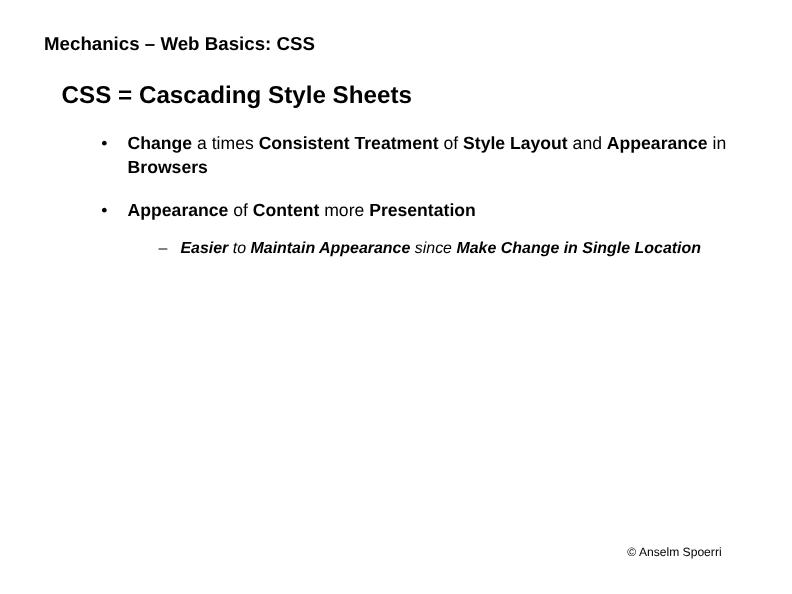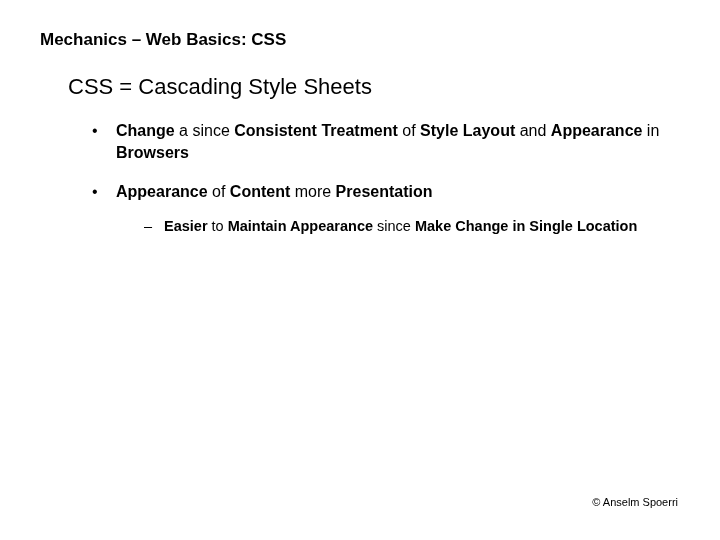--- a/index.html
+++ b/index.html
@@ -12,22 +12,22 @@
     position: relative;
     padding: 30px 40px 0 40px;
   }
   .header {
     font-size: 17px;
     font-weight: bold;
     margin-bottom: 24px;
   }
   .title {
     font-size: 22px;
-    font-weight: normal;
-    margin-left: 28px;
+    font-weight: bold;
+    margin-left: 16px;
     margin-bottom: 20px;
   }
   ul.main {
     list-style: none;
     margin-left: 52px;
   }
   ul.main > li {
     position: relative;
     padding-left: 24px;
     font-size: 16px;
@@ -45,47 +45,48 @@
     list-style: none;
     margin-left: 28px;
     margin-top: 14px;
   }
   ul.sub > li {
     position: relative;
     padding-left: 20px;
     font-size: 14.5px;
     line-height: 1.35;
     margin-bottom: 12px;
+    font-style: italic;
   }
   ul.sub > li::before {
     content: "–";
     position: absolute;
     left: 0;
     top: 0;
   }
   .small { font-size: 13px; }
   b { font-weight: bold; }
   .footer {
     position: absolute;
     bottom: 32px;
-    right: 42px;
+    right: 64px;
     font-size: 11px;
     font-family: Arial, sans-serif;
   }
 </style>
 </head>
 <body>
 
 <div class="header">Mechanics – Web Basics: CSS</div>
 
 <div class="title">CSS = Cascading Style Sheets</div>
 
 <ul class="main">
   <li>
-    <b>Change</b><span> a since </span><b>Consistent Treatment</b><span> of </span><b>Style Layout</b><span> and </span><b>Appearance</b><span> in </span><b>Browsers</b>
+    <b>Change</b><span> a times </span><b>Consistent Treatment</b><span> of </span><b>Style Layout</b><span> and </span><b>Appearance</b><span> in </span><b>Browsers</b>
   </li>
   <li>
     <b>Appearance</b><span> of </span><b>Content</b><span> more </span><b>Presentation</b>
     <ul class="sub">
       <li>
         <b>Easier</b><span> to </span><b>Maintain Appearance</b><span> since </span><b>Make Change in Single Location</b>
       </li>
     </ul>
   </li>
 </ul>

